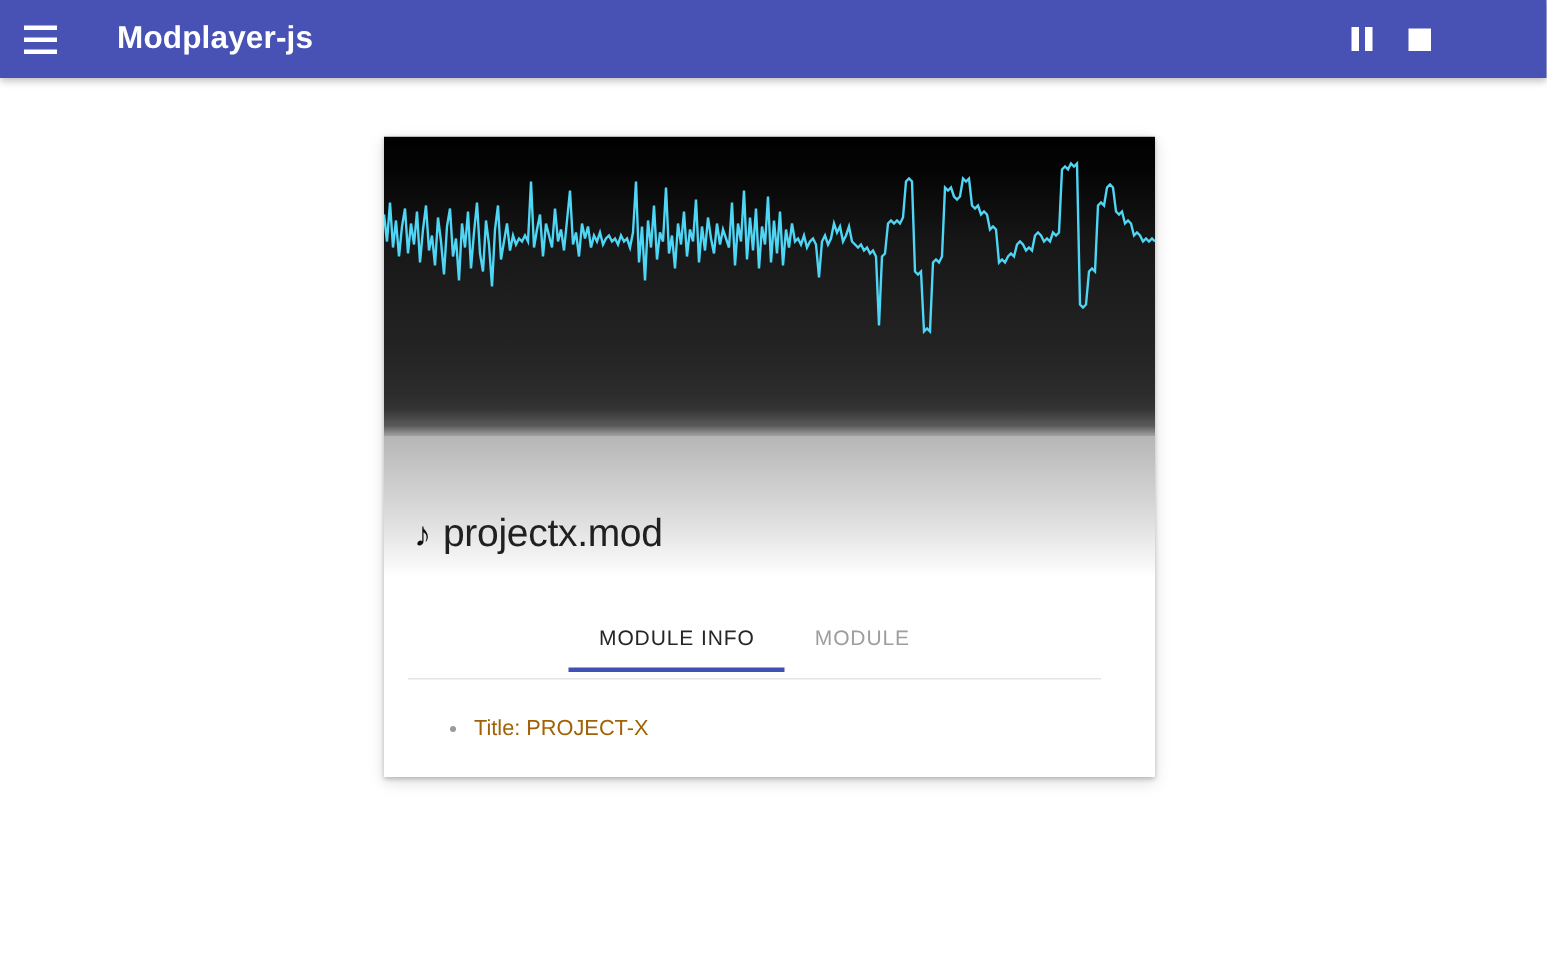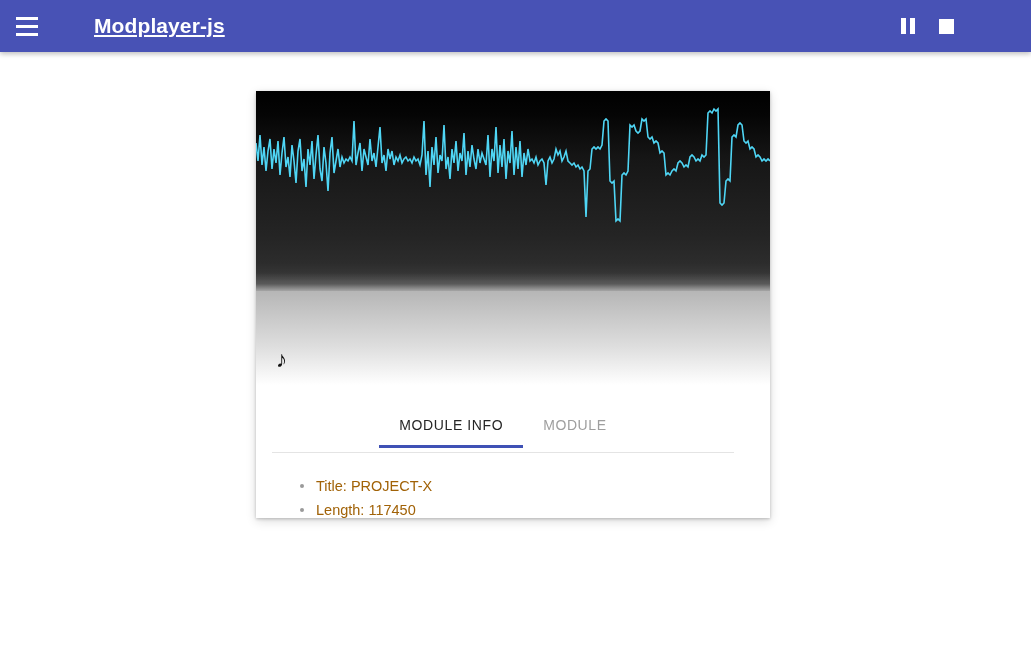--- a/index.html
+++ b/index.html
@@ -43,27 +43,26 @@
   }
   #menu-button i {
     display: block;
     width: 22px;
     height: 3px;
     background: #ffffff;
     border-radius: 0;
   }
 
   #app-title {
-    margin-left: 48px;
+    margin-left: 32px;
     font-size: 21px;
     font-weight: bold;
     color: #ffffff;
     letter-spacing: 0.1px;
     white-space: nowrap;
-    text-decoration: underline;
   }
 
   #app-bar-actions {
     margin-left: auto;
     display: flex;
     align-items: center;
     gap: 12px;
     margin-right: 72px;
   }
 
@@ -277,28 +276,28 @@
       <svg id="waveform-svg" viewBox="0 0 514 140" preserveAspectRatio="none">
         <polyline fill="none" stroke="#4fd6f5" stroke-width="1.6" stroke-linejoin="miter" points="0,52 2,70 4,44 6,74 8,56 10,80 12,60 14,48 16,78 18,58 20,72 22,50 24,84 26,62 28,46 30,76 32,66 34,86 36,54 38,70 40,92 42,60 44,48 46,80 48,68 50,96 52,58 54,74 56,50 58,88 60,64 62,44 64,78 66,90 68,56 70,72 72,100 74,62 76,46 78,82 80,70 82,58 84,76 86,66 88,72 90,68 92,70 94,66 96,70 98,30 100,74 102,62 104,52 106,80 108,58 110,66 112,74 114,48 116,70 118,62 120,76 122,56 124,36 126,72 128,64 130,80 132,58 134,68 136,60 138,74 140,66 142,70 144,64 146,72 148,68 150,66 152,70 154,68 156,72 158,66 160,70 162,68 164,74 166,64 168,30 170,84 172,60 174,96 176,56 178,74 180,46 182,82 184,64 186,70 188,34 190,78 192,66 194,88 196,58 198,72 200,50 202,80 204,62 206,70 208,42 210,84 212,60 214,76 216,54 218,68 220,78 222,58 224,72 226,62 228,68 230,74 232,44 234,86 236,58 238,70 240,36 242,82 244,54 246,76 248,48 250,88 252,60 254,72 256,40 258,84 260,56 262,78 264,50 266,86 268,62 270,74 272,58 274,70 276,68 278,72 280,66 282,74 284,70 286,68 288,72 290,94 292,70 294,66 296,72 298,68 300,58 302,64 304,60 306,70 308,66 310,60 312,70 314,72 316,74 318,72 320,76 322,74 324,78 326,76 328,80 330,126 332,80 334,78 336,58 338,56 340,58 342,56 344,58 346,54 348,30 350,28 352,30 354,90 356,92 358,90 360,130 362,128 364,130 366,84 368,82 370,84 372,80 374,34 376,36 378,34 380,40 382,42 384,40 386,28 388,30 390,28 392,46 394,48 396,46 398,52 400,50 402,52 404,62 406,60 408,62 410,84 412,82 414,84 416,80 418,78 420,80 422,72 424,70 426,72 428,76 430,74 432,76 434,66 436,64 438,66 440,70 442,68 444,70 446,64 448,66 450,64 452,22 454,20 456,22 458,18 460,20 462,18 464,112 466,114 468,112 470,90 472,88 474,90 476,46 478,44 480,46 482,34 484,32 486,34 488,50 490,52 492,50 494,58 496,56 498,58 500,66 502,64 504,66 506,70 508,68 510,70 512,68 514,70"></polyline>
       </svg>
 
       <div id="media-gradient-fade"></div>
     </div>
 
     <div id="card-title-area">
       <div id="song-title">
         <span id="note-icon">♪</span>
+        <span>projectx.mod</span>
       </div>
     </div>
 
     <div id="tabs-row">
       <button class="tab active">MODULE INFO</button>
       <button class="tab">MODULE</button>
     </div>
 
     <ul id="module-info-list">
       <li>Title: PROJECT-X</li>
-      <li>Length: 117450</li>
 
     </ul>
 
   </div>
 </div>
 
 </body></html>

